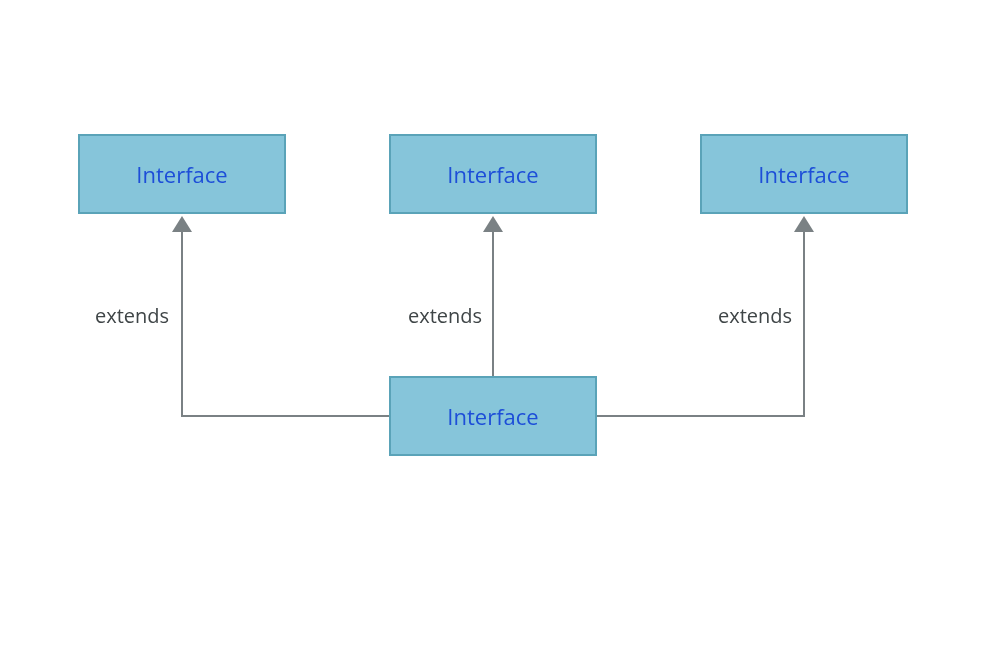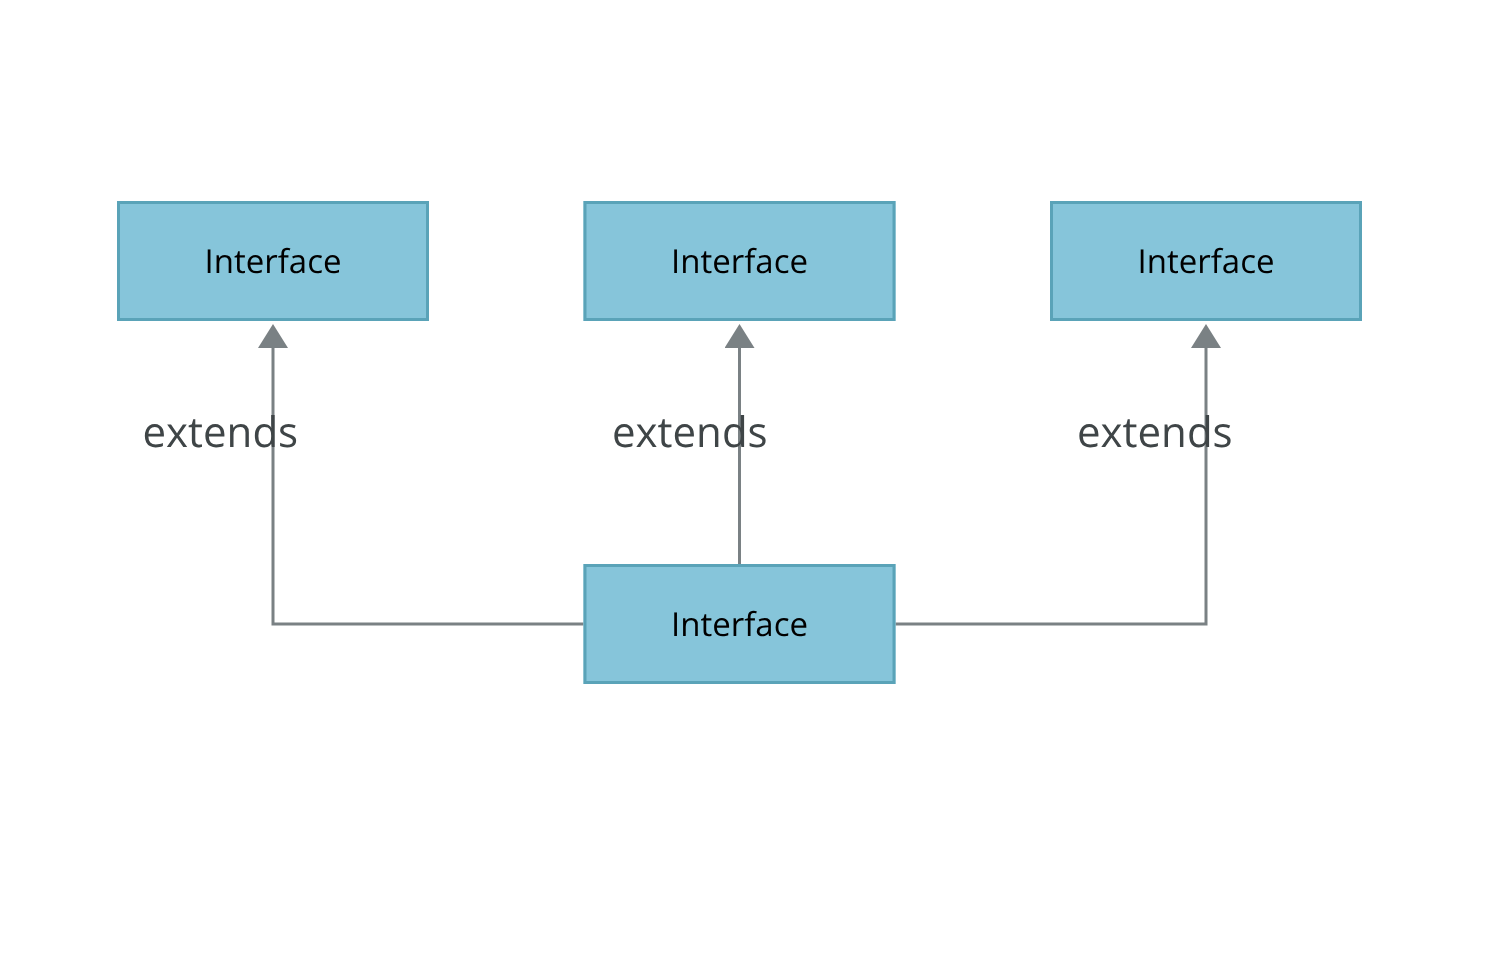--- a/index.html
+++ b/index.html
@@ -14,36 +14,37 @@
       position: absolute;
       top: 0;
       left: 0;
       width: 1000px;
       height: 650px;
     }
     .box {
       position: absolute;
       background: #86c5da;
       border: 2px solid #5aa3b8;
-      color: #000000;
+      color: #1d4ed8;
       display: flex;
       align-items: center;
       justify-content: center;
       font-size: 22px;
       font-weight: 400;
     }
     .box-top-left   { left: 78px;  top: 134px; width: 208px; height: 80px; }
     .box-top-mid    { left: 389px; top: 134px; width: 208px; height: 80px; }
     .box-top-right  { left: 700px; top: 134px; width: 208px; height: 80px; }
     .box-bottom     { left: 389px; top: 376px; width: 208px; height: 80px; }
     .edge-label {
       position: absolute;
       color: #3f4547;
-      font-size: 28px;
+      font-size: 20px;
       font-weight: 400;
+      margin-top: 33px;
     }
     .label-left  { left: 95px;  top: 269px; }
     .label-mid   { left: 408px; top: 269px; }
     .label-right { left: 718px; top: 269px; }
     svg.edges {
       position: absolute;
       left: 0; top: 0;
       width: 1000px; height: 650px;
       pointer-events: none;
     }

